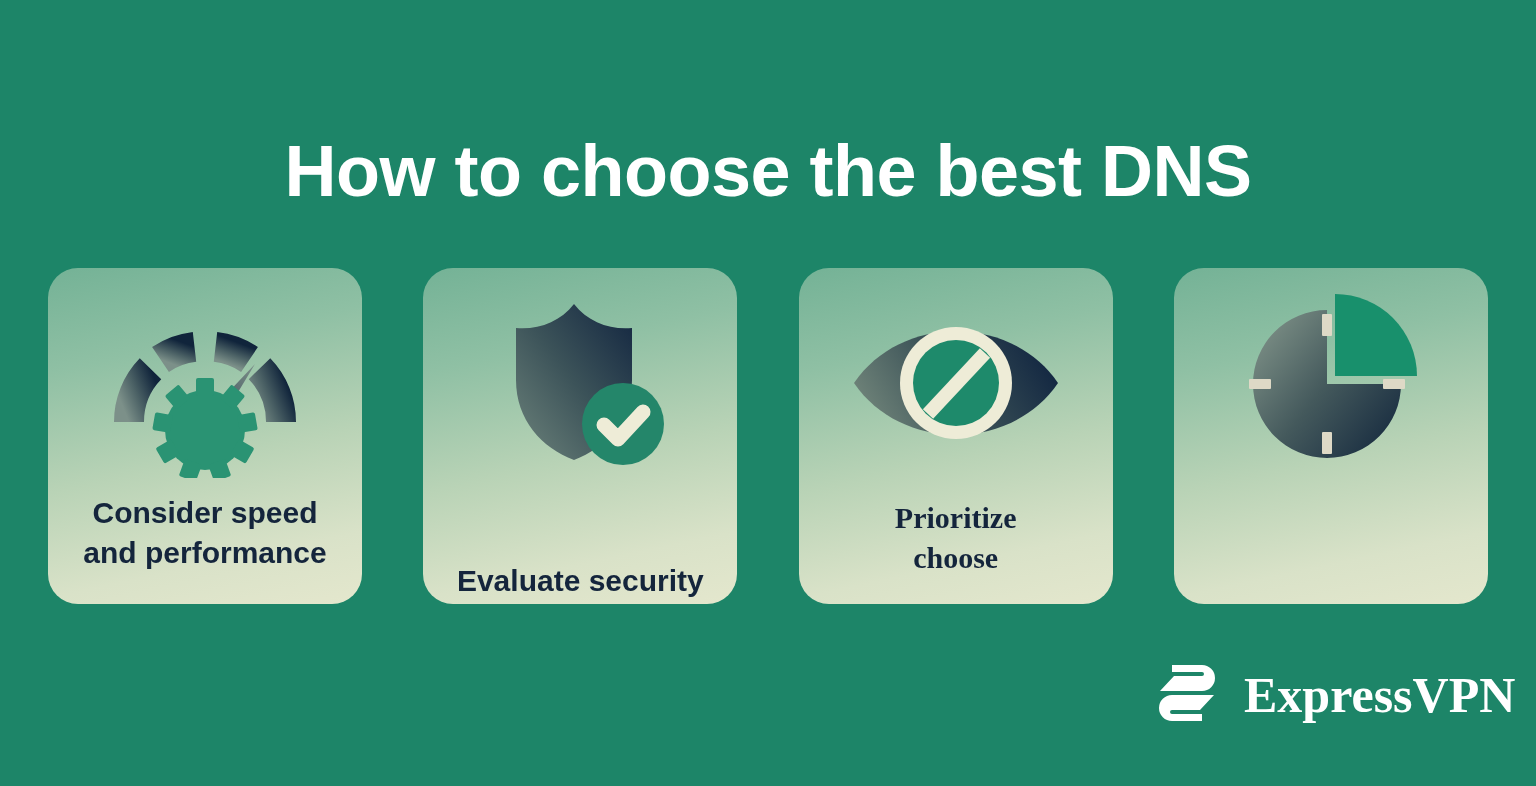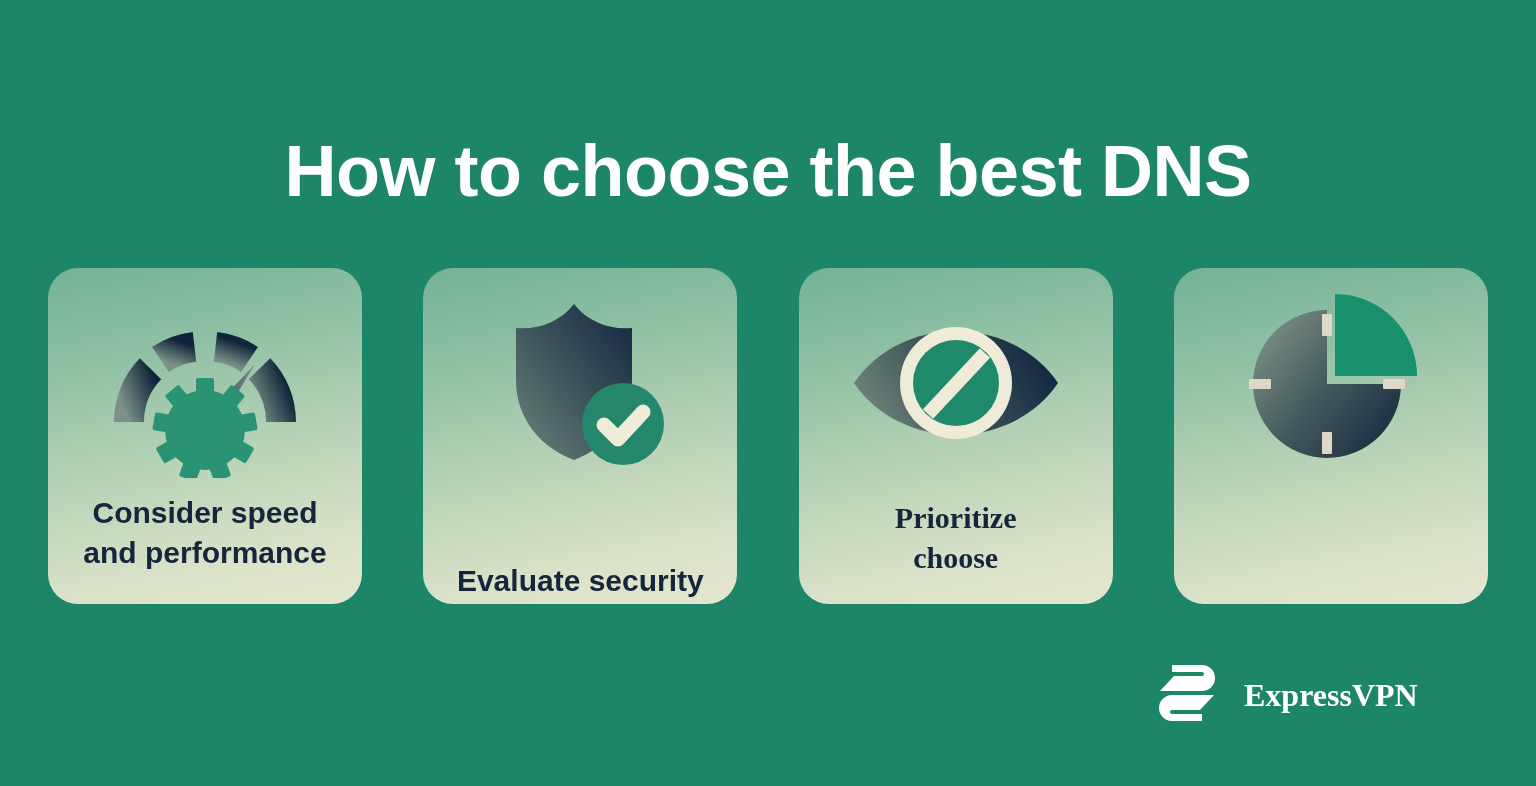--- a/index.html
+++ b/index.html
@@ -91,21 +91,21 @@
     position: absolute;
     left: 1152px;
     top: 662px;
     display: flex;
     align-items: center;
     gap: 22px;
   }
   #brand-wordmark {
     color: #ffffff;
     font-family: "Liberation Serif", serif;
-    font-size: 32px;
+    font-size: 50px;
     font-weight: 700;
     letter-spacing: 0px;
     line-height: 1;
     white-space: nowrap;
   }
 </style>
 </head>
 <body>
 
 <div id="infographic">

